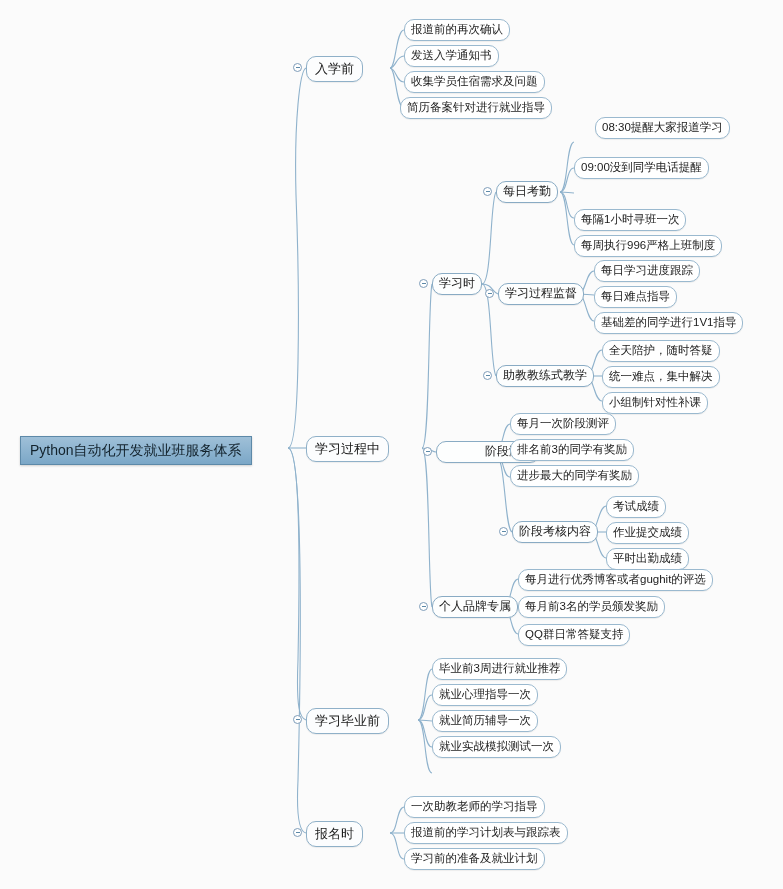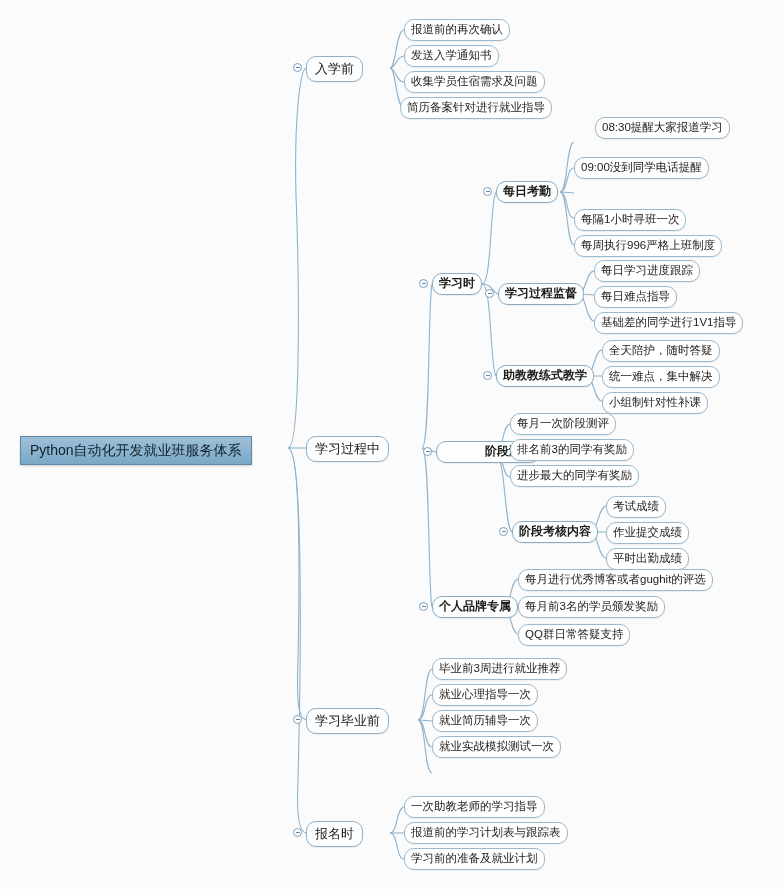--- a/index.html
+++ b/index.html
@@ -54,21 +54,20 @@
     background: #fcfdfe;
     border: 1px solid #8fb0c8;
     font-size: 13px;
     line-height: 17px;
     padding: 3px 8px 4px 8px;
   }
   .node.level2 {
     background: #fdfefe;
     border: 1px solid #89abc4;
     font-size: 12px;
-    font-weight: bold;
   }
   .node.level3 {
     background: #ffffff;
     border: 1px solid #9ab9cf;
     font-size: 11.5px;
   }
   .collapse-knob {
     position: absolute;
     width: 9px;
     height: 9px;

